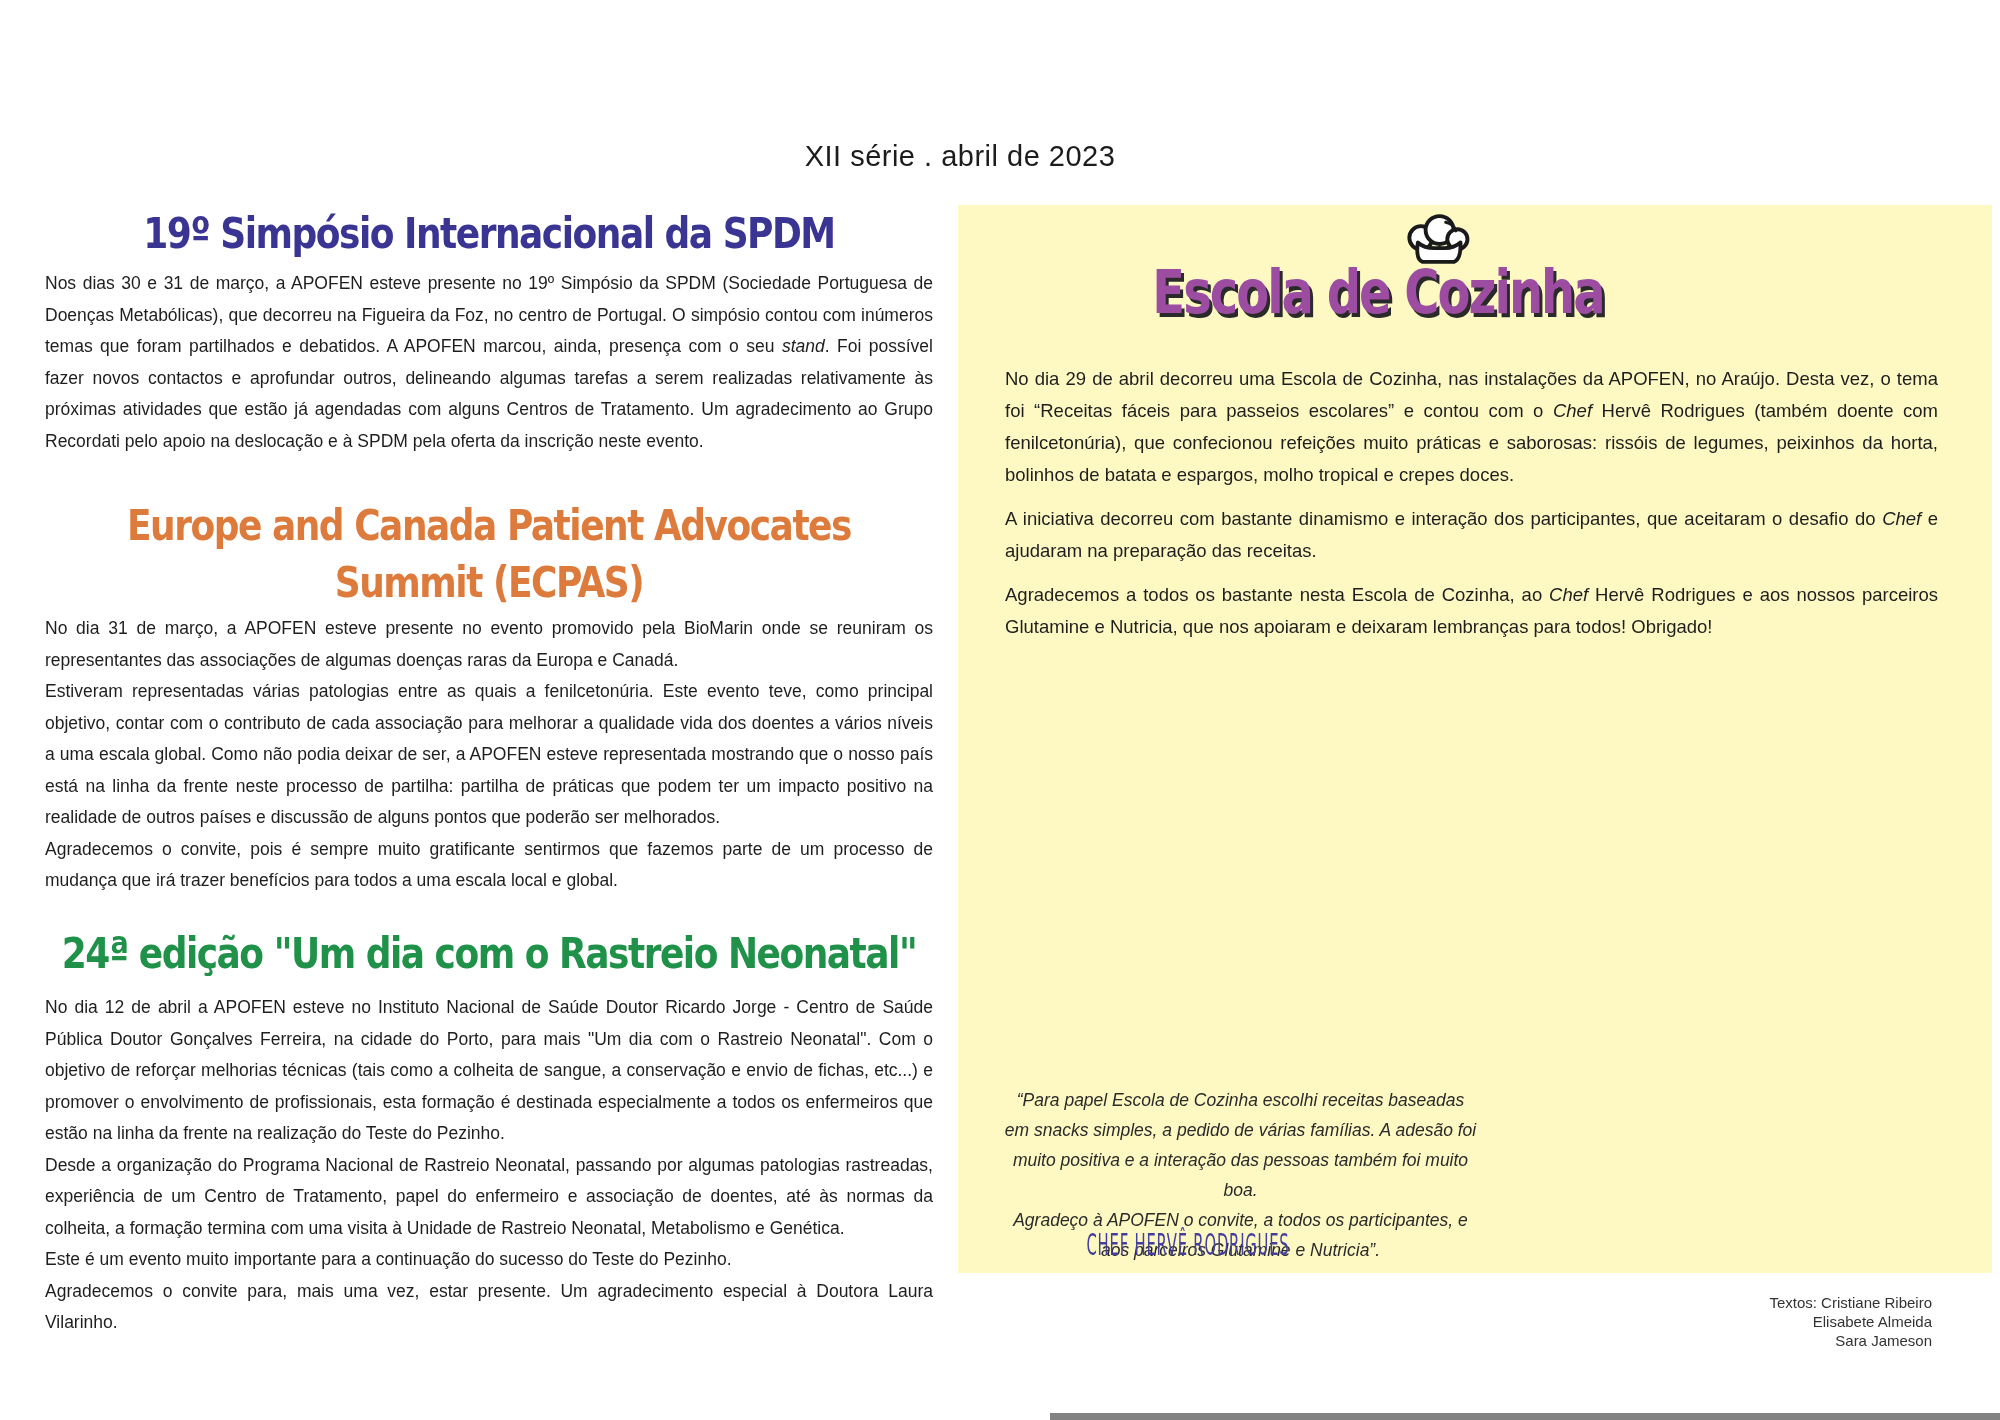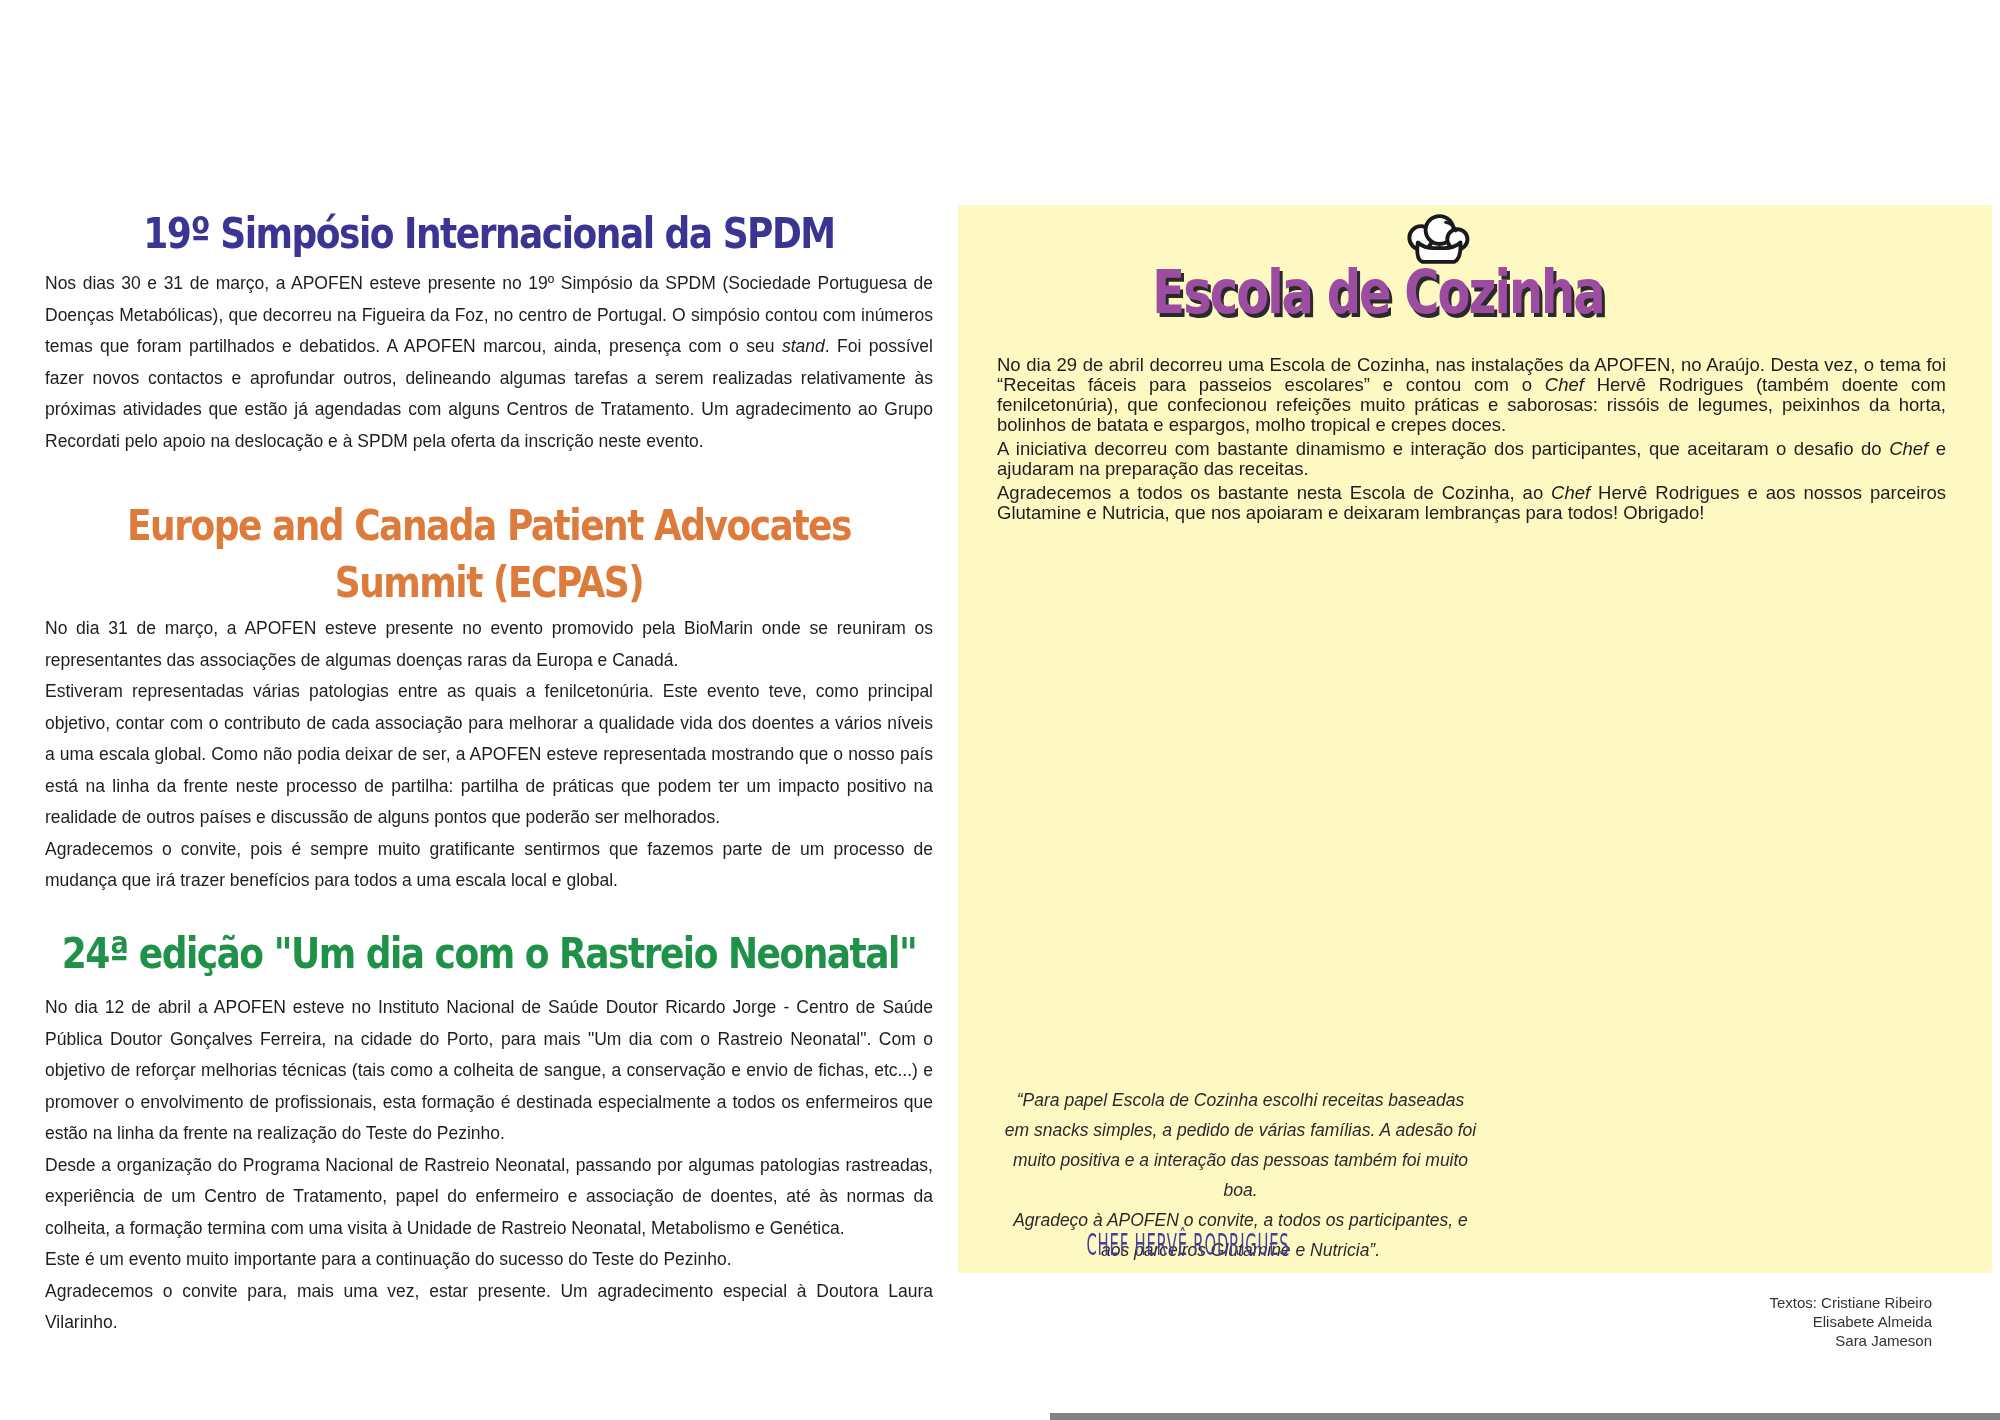--- a/index.html
+++ b/index.html
@@ -27,41 +27,42 @@
   .a3 .body{margin-top:20px;}
   .body p{margin:0;font-size:17.5px;line-height:31.5px;text-align:justify;}
 
   
   .panel{position:absolute;left:958px;top:205px;width:1034px;height:1068px;background:#fef9c3;}
   .hat{position:absolute;left:440px;top:8px;width:80px;height:62px;}
   .panel-title{position:absolute;left:130px;top:52px;width:580px;text-align:center;white-space:nowrap;
                font-family:"DejaVu Sans",sans-serif;font-weight:bold;font-size:48px;letter-spacing:-2px;
                color:#9c4da2;text-shadow:3px 3px 0 #2a2a2a;transform:scaleY(1.25);transform-origin:50% 0;}
   .panel-body{position:absolute;left:35px;top:146px;width:957px;}
-  .panel-body p{margin:4px;font-size:18.5px;line-height:20px;text-align:justify;}
+  .panel-body p{margin:12px;font-size:18.5px;line-height:32px;text-align:justify;}
 
   .quote{position:absolute;left:45px;top:880px;width:475px;text-align:center;}
   .quote p{margin:0;font-style:italic;font-size:17.5px;line-height:30px;color:#2a2a2a;}
 
   .signature{position:absolute;left:80px;top:1022px;width:300px;text-align:center;
              font-family:"DejaVu Sans",sans-serif;font-size:19px;letter-spacing:1px;color:#443f9d;
              white-space:nowrap;transform:scale(0.78,1.55);transform-origin:50% 0;}
 
   .credits{position:absolute;left:1532px;top:1293px;width:400px;text-align:right;
            font-size:15px;line-height:19px;color:#333333;}
 
   .bottom-bar{position:absolute;left:1050px;top:1413px;width:950px;height:7px;background:#828282;}
 
   i{}
 </style>
 </head>
 <body>
 
 <div class="page">
 
+  <div class="edition">XII série . abril de 2023</div>
 
   <section class="article a1">
     <h1 class="head h1">19º Simpósio Internacional da SPDM</h1>
     <div class="body">
       <p><span>Nos dias 30 e 31 de março, a APOFEN esteve presente no 19º Simpósio da SPDM (Sociedade Portuguesa de Doenças Metabólicas), que decorreu na Figueira da Foz, no centro de Portugal. O simpósio contou com inúmeros temas que foram partilhados e debatidos. A APOFEN marcou, ainda, presença com o seu </span><i>stand</i><span>. Foi possível fazer novos contactos e aprofundar outros, delineando algumas tarefas a serem realizadas relativamente às próximas atividades que estão já agendadas com alguns Centros de Tratamento. Um agradecimento ao Grupo Recordati pelo apoio na deslocação e à SPDM pela oferta da inscrição neste evento.</span></p>
     </div>
   </section>
 
   <section class="article a2">
     <h1 class="head h2">Europe and Canada Patient Advocates

